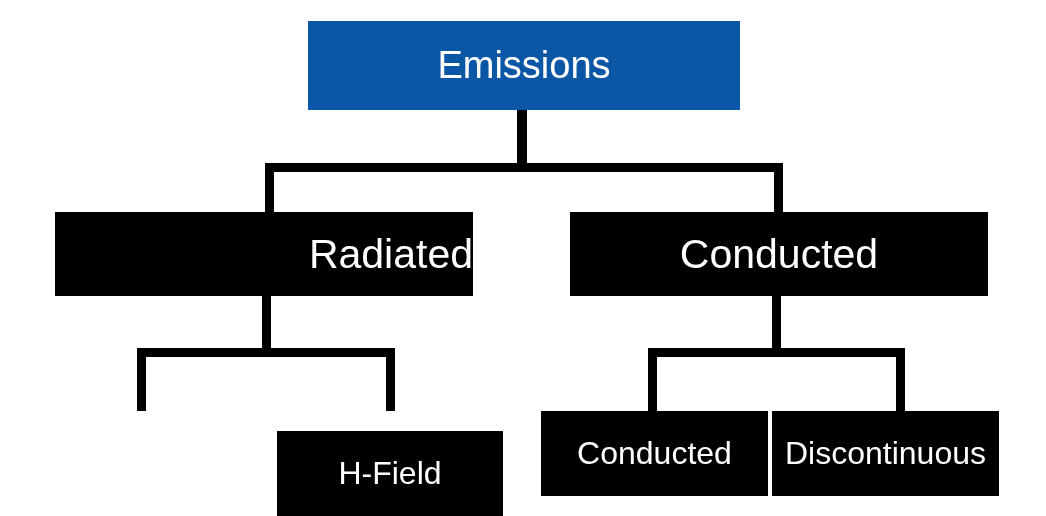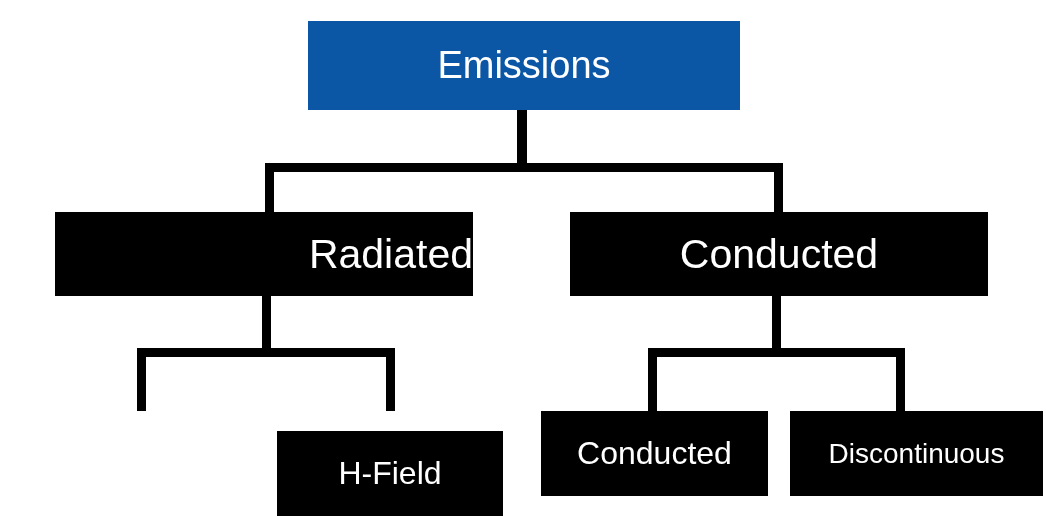--- a/index.html
+++ b/index.html
@@ -33,21 +33,21 @@
     position: absolute;
     background: var(--connector, #000000);
   }
   
   .n-emissions     { left: 308px; top: 21px;  width: 432px; height: 89px; font-size: 38px; }
   .n-radiated      { left: 55px;  top: 212px; width: 418px; height: 84px; font-size: 41px; justify-content: flex-end; }
   .n-conducted     { left: 570px; top: 212px; width: 418px; height: 84px; font-size: 41px; }
   .n-efield        { left: 28px;  top: 411px; width: 227px; height: 85px; font-size: 32px; }
   .n-hfield        { left: 277px; top: 411px; width: 226px; height: 85px; font-size: 32px; margin-top: 20px; }
   .n-continuous    { left: 541px; top: 411px; width: 227px; height: 85px; font-size: 32px; }
-  .n-discontinuous { left: 790px; top: 411px; width: 253px; height: 85px; font-size: 28px; }
+  .n-discontinuous { left: 772px; top: 411px; width: 227px; height: 85px; font-size: 32px; }
   
   .l1-stub       { left: 517px; top: 110px; width: 10px;  height: 58px; }
   .l1-bar        { left: 265px; top: 163px; width: 518px; height: 9px;  }
   .l1-drop-left  { left: 265px; top: 163px; width: 9px;   height: 49px; }
   .l1-drop-right { left: 774px; top: 163px; width: 9px;   height: 49px; }
   .l2l-stub       { left: 262px; top: 296px; width: 9px;   height: 57px; }
   .l2l-bar        { left: 137px; top: 348px; width: 258px; height: 9px;  }
   .l2l-drop-left  { left: 137px; top: 348px; width: 9px;   height: 63px; }
   .l2l-drop-right { left: 386px; top: 348px; width: 9px;   height: 63px; }
   .l2r-stub       { left: 772px; top: 296px; width: 9px;   height: 57px; }

